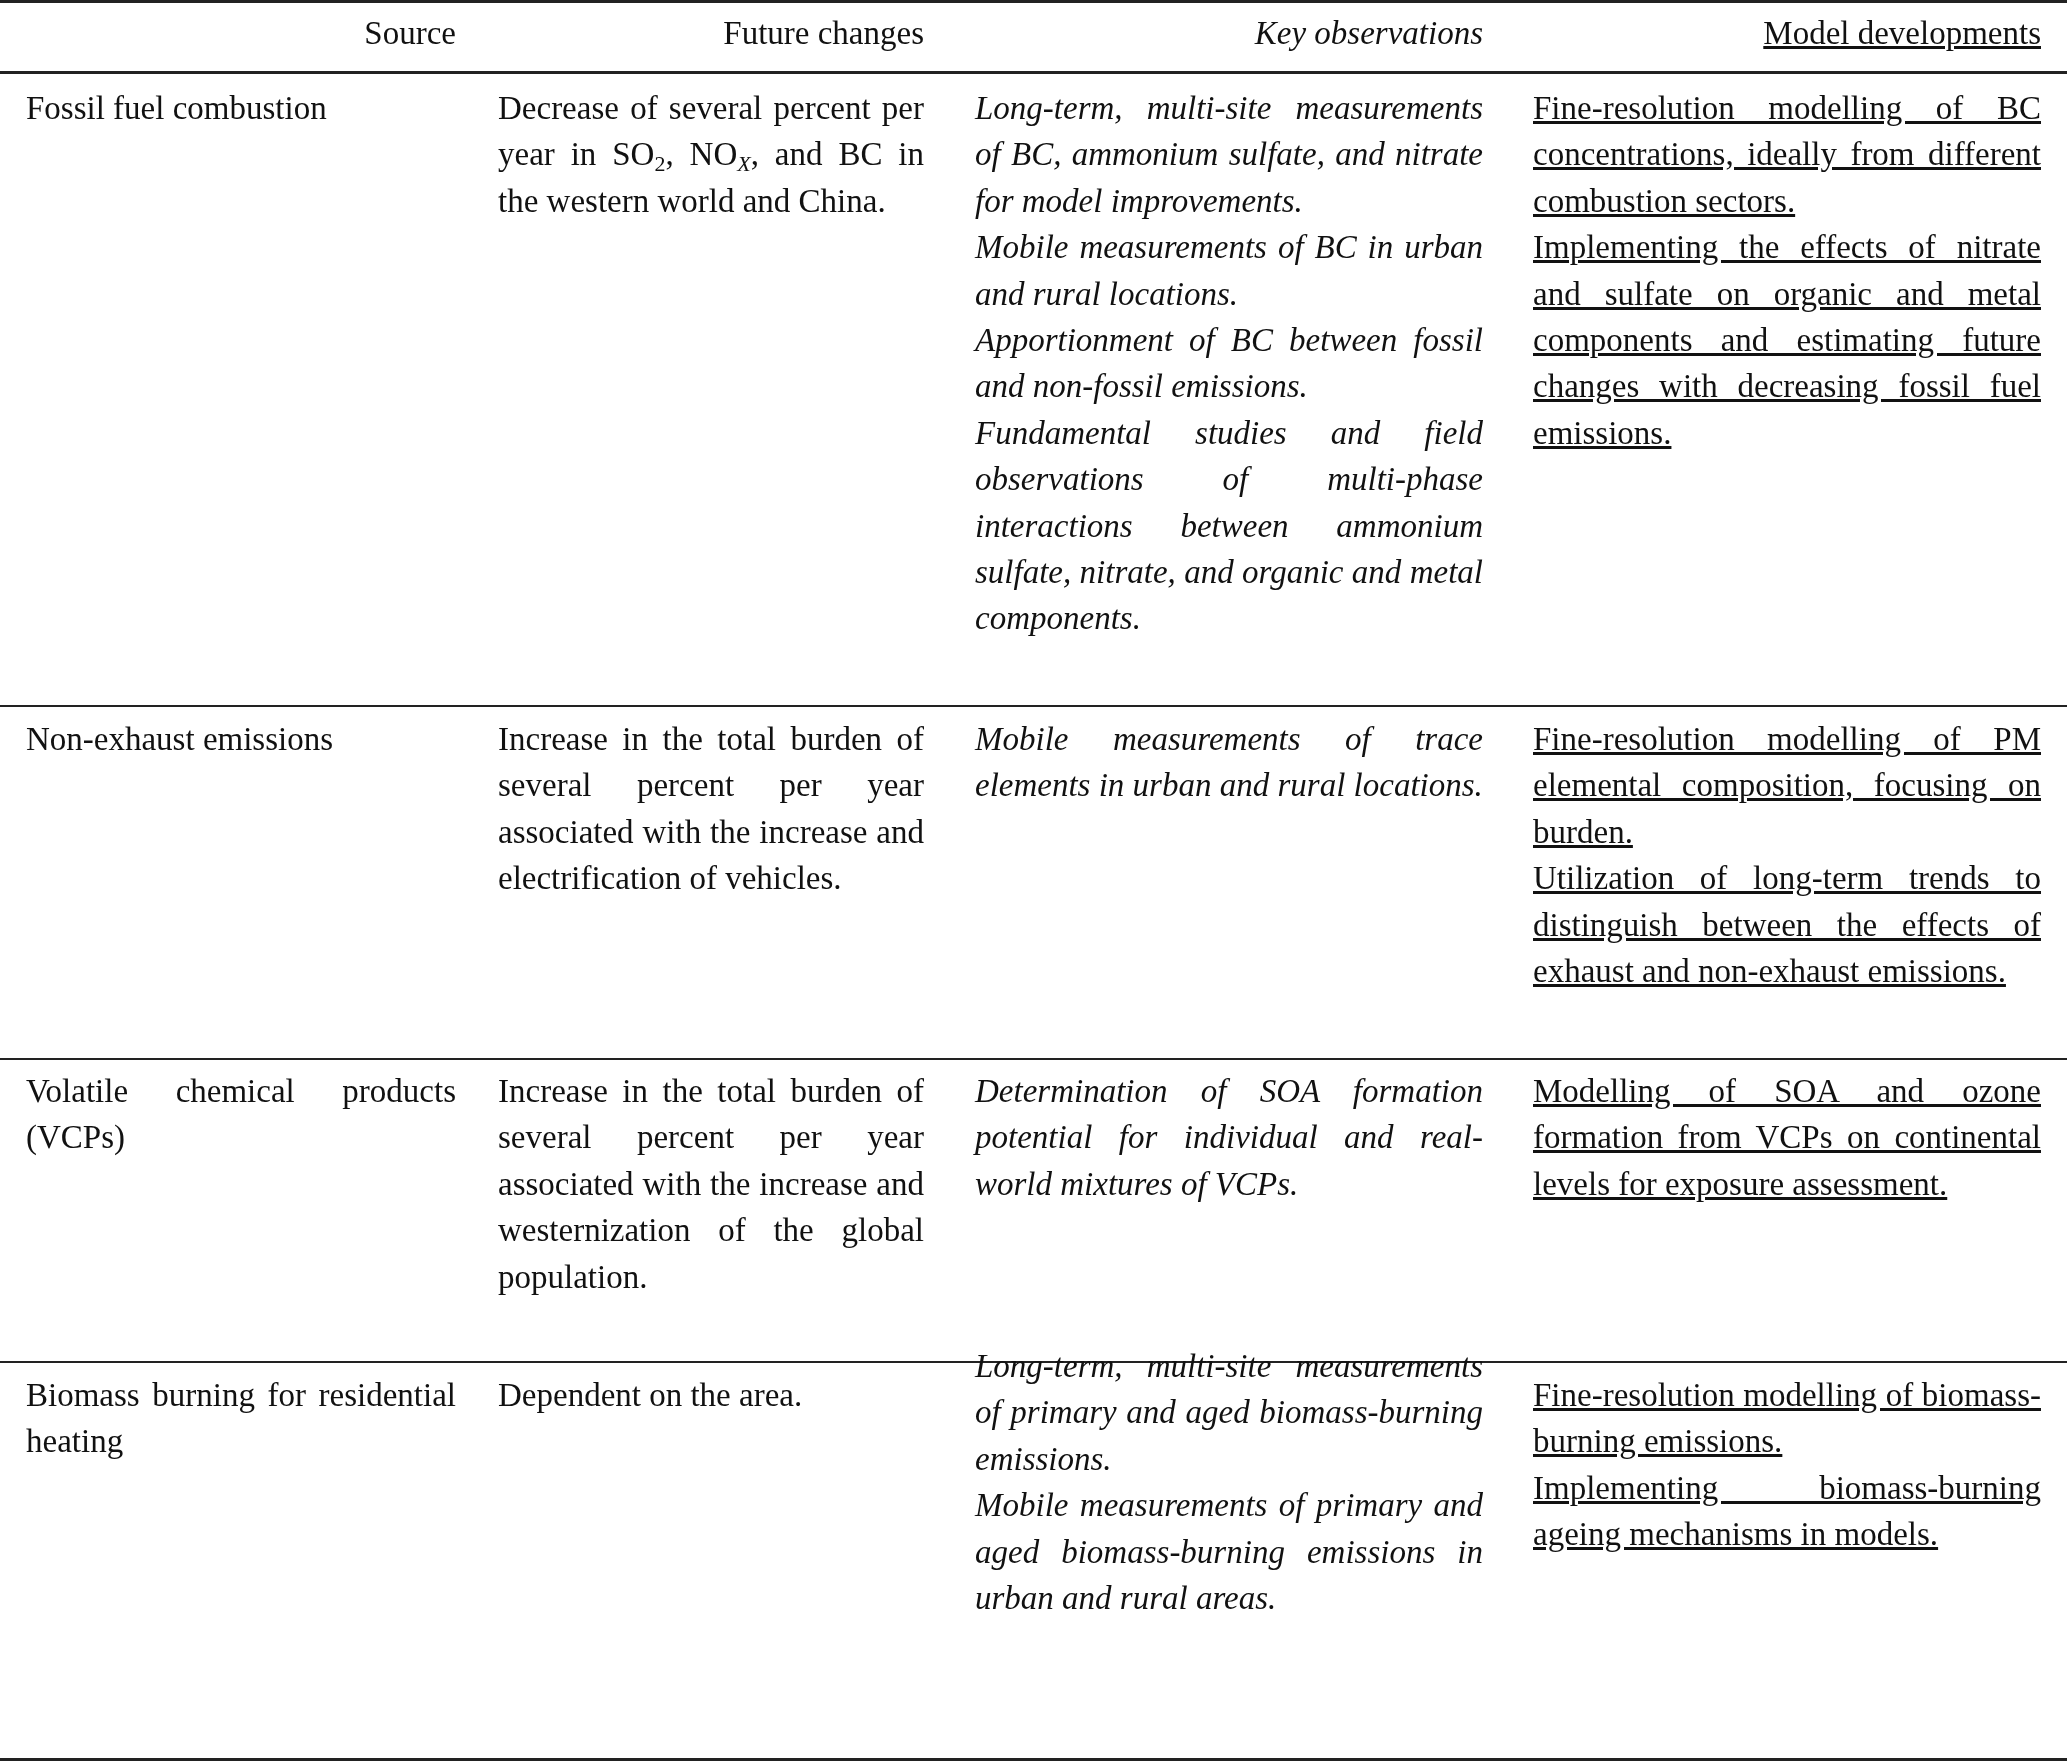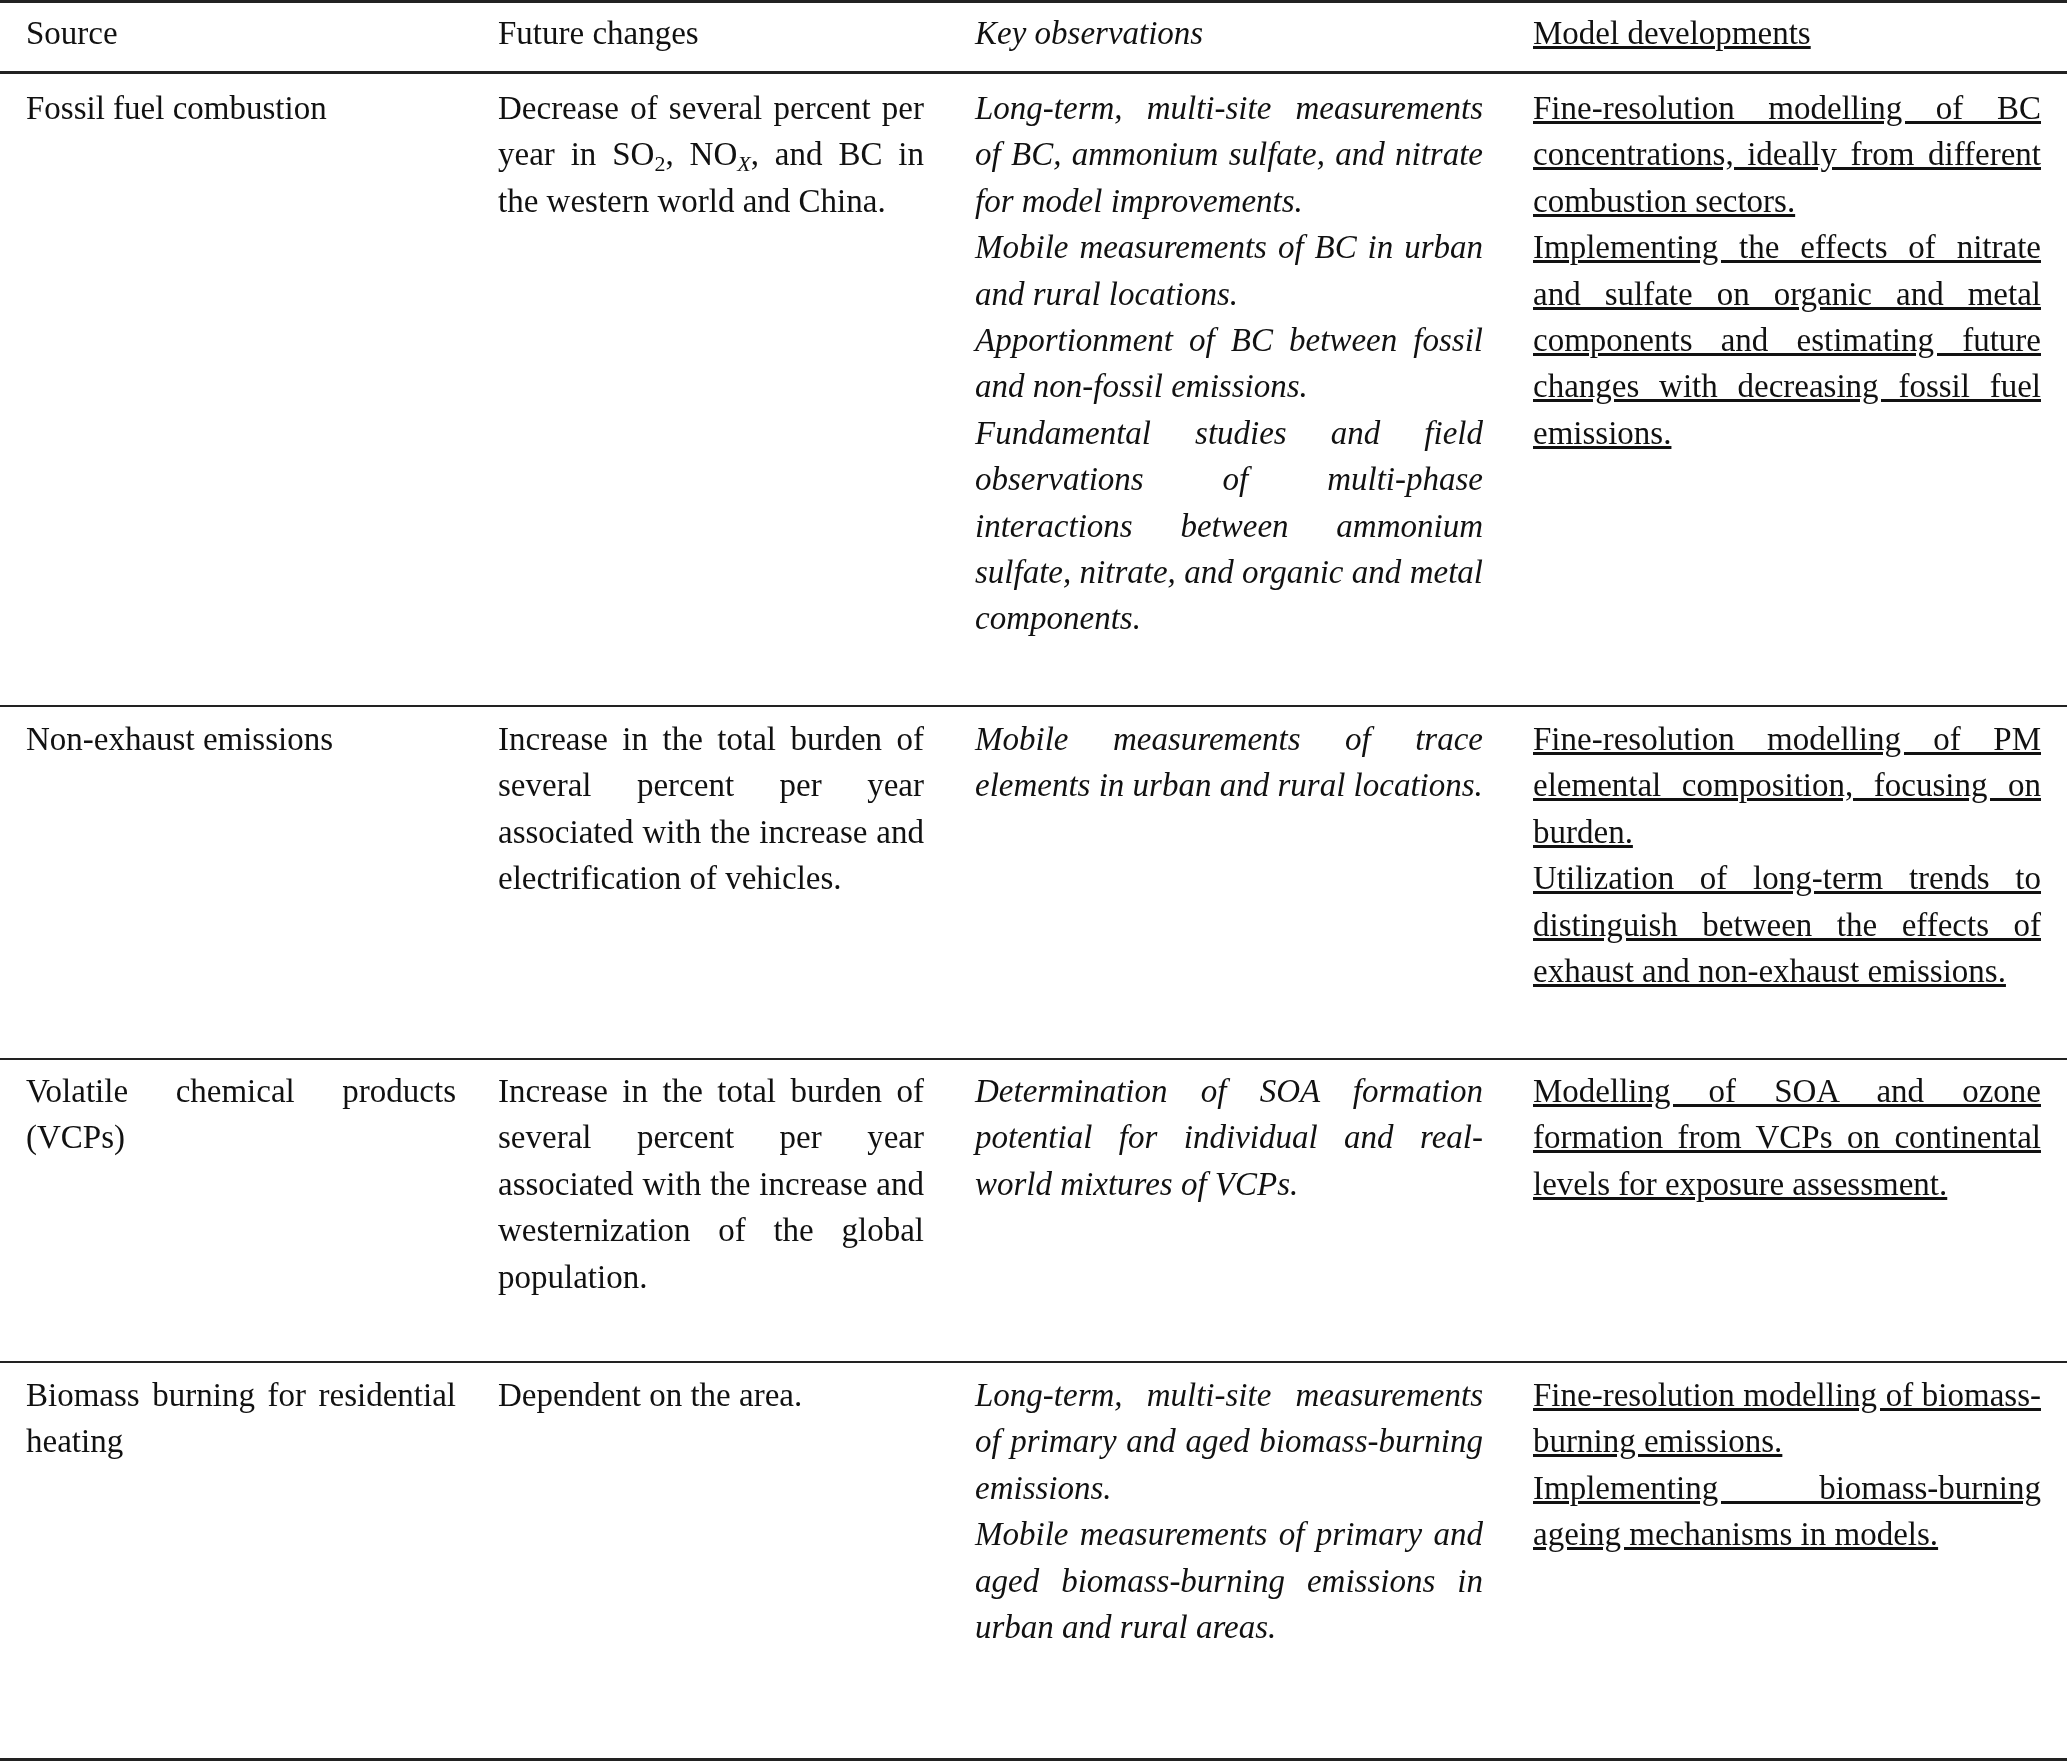--- a/index.html
+++ b/index.html
@@ -13,21 +13,21 @@
     .rule.top { top: 0; height: 3px; }
     .rule.head { top: 71px; height: 3px; }
     .rule.r1 { top: 705px; height: 2px; }
     .rule.r2 { top: 1058px; height: 2px; }
     .rule.r3 { top: 1361px; height: 2px; }
     .rule.bottom { top: 1758px; height: 3px; }
     .cell {
       position: absolute; font-size: 33px; line-height: 46.4px;
       text-align: justify; hyphens: manual;
     }
-    .hdr { position: absolute; top: 10px; font-size: 33px; line-height: 46px; }
+    .hdr { position: absolute; top: 10px; font-size: 33px; line-height: 46px; text-align: right; }
     .c1 { left: 26px; width: 430px; }
     .c2 { left: 498px; width: 426px; }
     .c3 { left: 975px; width: 508px; font-style: italic; }
     .c4 { left: 1533px; width: 508px; text-decoration: underline; }
     .para { display: block; text-align: justify; text-align-last: left; }
     sub { font-size: 22px; line-height: 0; vertical-align: -6px; }
     .subx { font-style: italic; }
   </style>
 </head>
 <body>
@@ -86,21 +86,21 @@
       <span class="para">Modelling of SOA and ozone formation from VCPs on continental levels for exposure assessment.</span>
     </div>
   </div>
   <div class="rule r3"></div>
 
   <div>
     <div class="cell c1" style="top:1372px">Biomass burning for residential heating</div>
     <div class="cell c2" style="top:1372px">
       <span class="para">Dependent on the area.</span>
     </div>
-    <div class="cell c3" style="top:1372px">
+    <div class="cell c3" style="top:1343px">
       <span class="para">Long-term, multi-site measurements of primary and aged biomass-burning emissions.</span>
       <span class="para">Mobile measurements of primary and aged biomass-burning emissions in urban and rural areas.</span>
     </div>
     <div class="cell c4" style="top:1372px">
       <span class="para">Fine-resolution modelling of biomass-burning emissions.</span>
       <span class="para">Implementing biomass-burning ageing mechanisms in models.</span>
     </div>
   </div>
   <div class="rule bottom"></div>
 </div>

